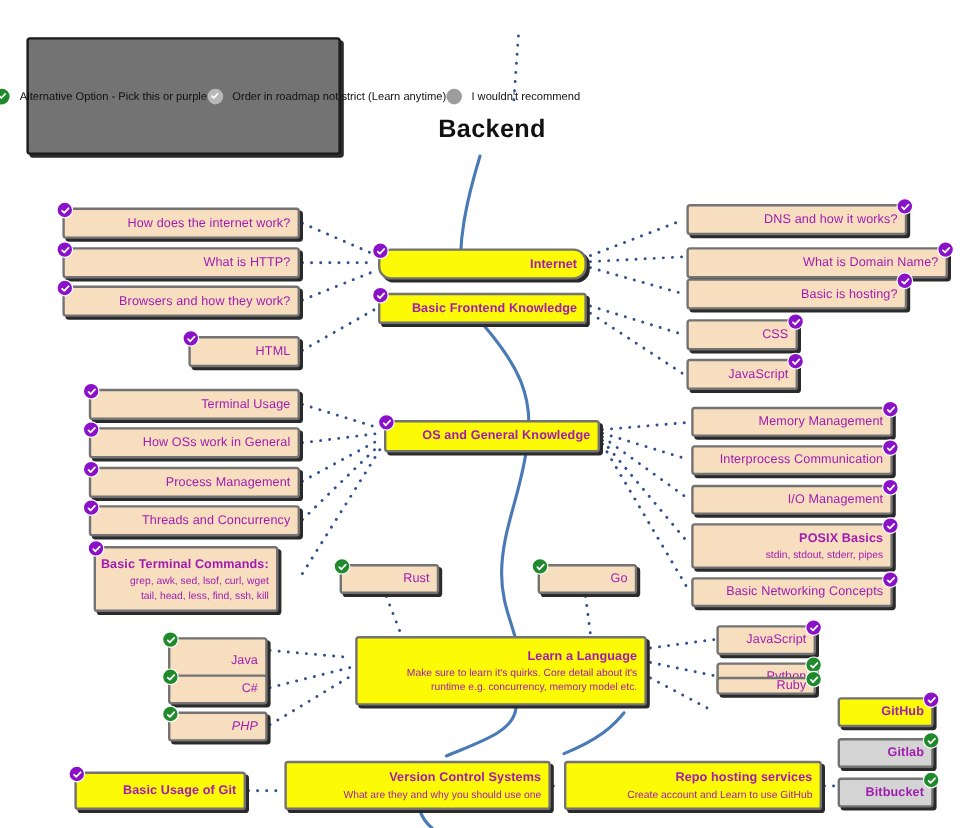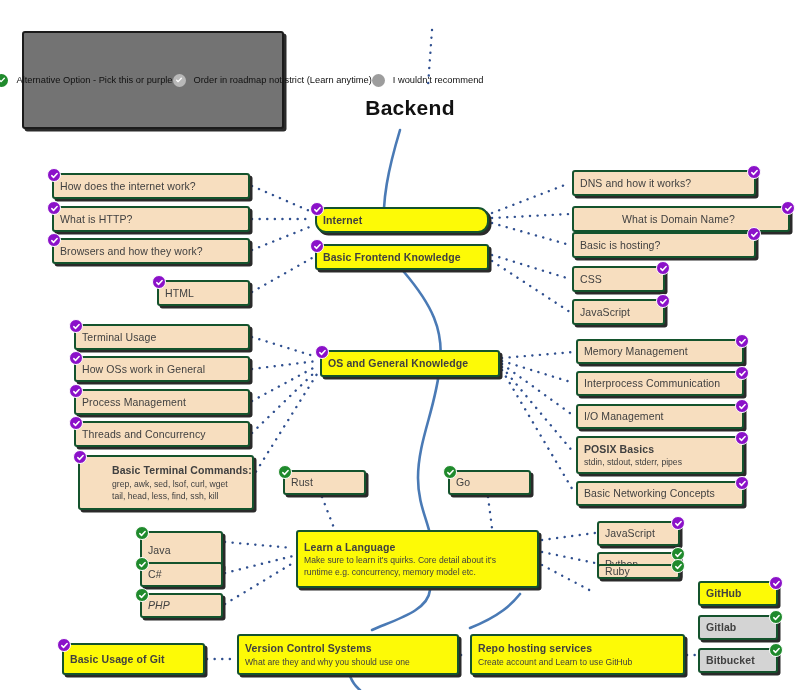--- a/index.html
+++ b/index.html
@@ -9,27 +9,27 @@
     font-family: "Liberation Sans", sans-serif;
     overflow: hidden;
   }
   #root { position: relative; width: 800px; height: 690px; }
 
   svg#wires { position: absolute; inset: 0; width: 800px; height: 690px; pointer-events: none; }
 
   
   .node {
     position: absolute;
-    border: 2px solid #14532d;
+    border: 2px solid #737373;
     border-radius: 3px;
     box-shadow: 2.5px 2.5px 0 #2a2a2a;
     display: flex; flex-direction: column;
-    align-items: flex-start; justify-content: center;
+    align-items: flex-end; justify-content: center;
     text-align: center;
-    color: #404040;
+    color: #a21caf;
     padding: 3px 6px;
     line-height: 1.18;
   }
   .node .t1 { font-size: 10.5px; font-weight: 700; letter-spacing: .1px; white-space: nowrap; }
   .node .t2 { font-size: 8.6px; font-weight: 400; margin-top: 2px; white-space: nowrap; }
 
   .tan    { background: #f7debf; }
   .yellow { background: #fdfa06; }
   .gray   { background: #d4d4d4; }
   .tan .t1 { font-weight: 400; font-size: 10.5px; }
@@ -292,21 +292,21 @@
         </span>
       </div>
       <div class="node tan" style="left: 74px; top: 421px; width: 176px; height: 26px;">
         <div class="t1">Threads and Concurrency</div>
         <span class="badge purple b-tl">
           <svg viewBox="0 0 12 12" aria-hidden="true">
             <path d="M2.4 6.2 L4.7 8.5 L9.5 3.4" stroke="#fff" stroke-width="2" fill="none" stroke-linecap="round" stroke-linejoin="round"></path>
           </svg>
         </span>
       </div>
-      <div class="node tan bold-title" style="left: 78px; top: 455px; width: 176px; height: 55px; padding-left: 32px;">
+      <div class="node tan bold-title" style="left: 78px; top: 455px; width: 154px; height: 55px; padding-left: 32px;">
         <div class="t1">Basic Terminal Commands:</div>
         <div class="t2">grep, awk, sed, lsof, curl, wget</div>
         <div class="t2">tail, head, less, find, ssh, kill</div>
         <span class="badge purple b-tl">
           <svg viewBox="0 0 12 12" aria-hidden="true">
             <path d="M2.4 6.2 L4.7 8.5 L9.5 3.4" stroke="#fff" stroke-width="2" fill="none" stroke-linecap="round" stroke-linejoin="round"></path>
           </svg>
         </span>
       </div>
       <div class="node yellow" style="left: 320px; top: 350px; width: 180px; height: 27px;">

